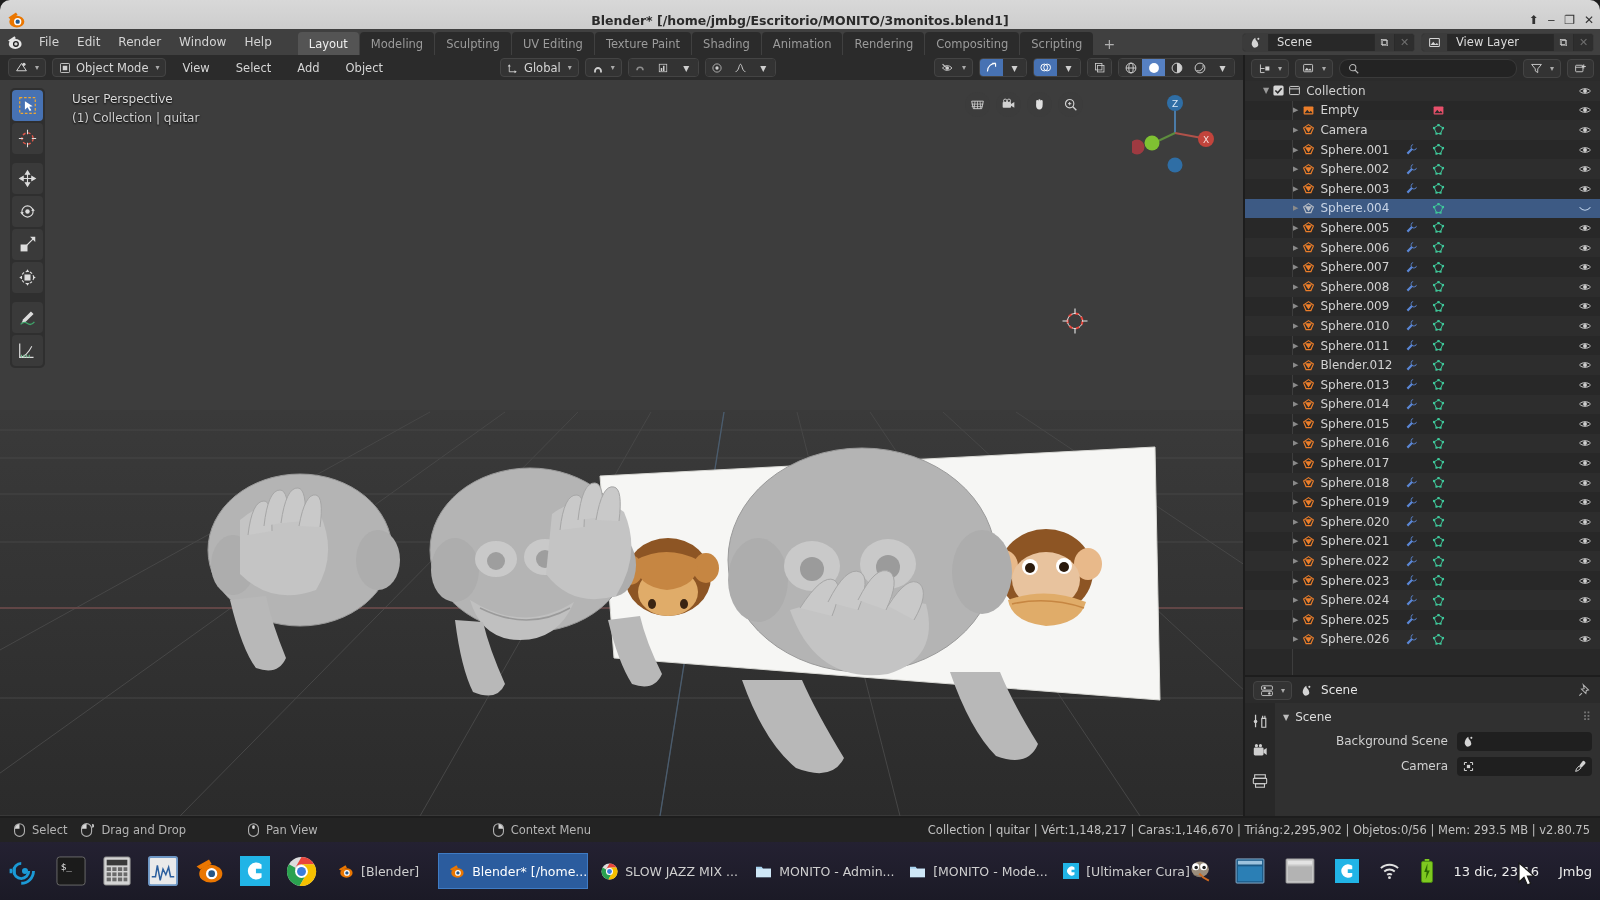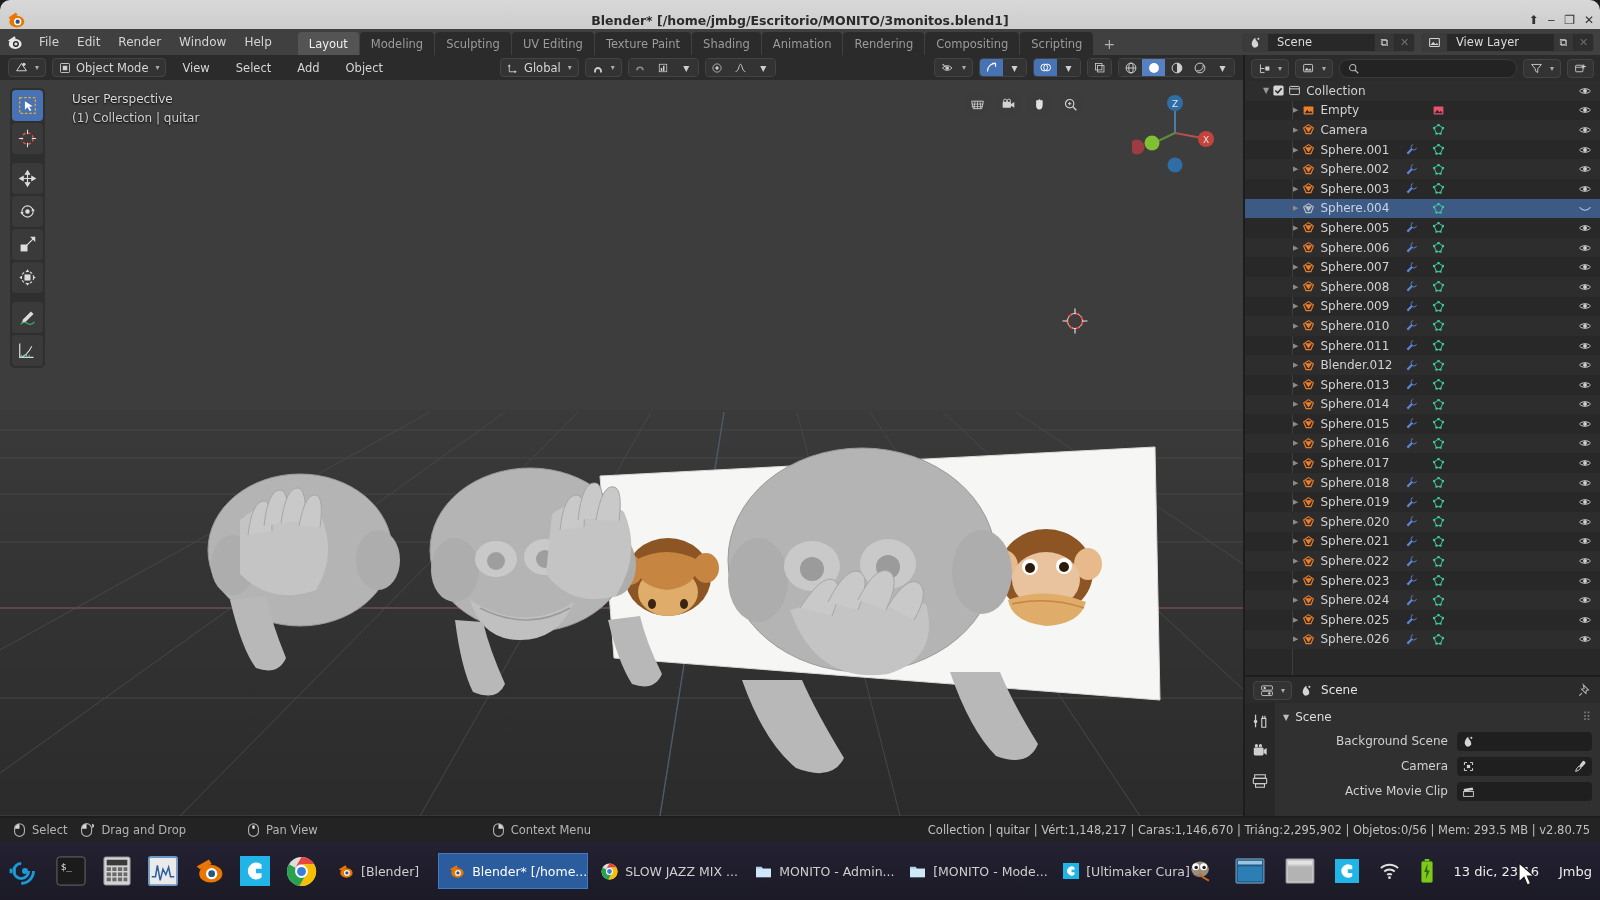--- a/index.html
+++ b/index.html
@@ -1656,31 +1656,20 @@
               </svg>
           </span>
           <span>
             <svg width="13" height="13" viewBox="0 0 16 16">
                 <path d="M10 2 a2.3 2.3 0 0 1 3.5 3 L9 9.5 L6.5 7z" fill="#d2d2d2"></path>
                 <path d="M6 7.5 L3 11 L2 14 L5 13 L8.5 10z" fill="none" stroke="#d2d2d2" stroke-width="1.2"></path>
               </svg>
           </span>
         </div>
       </div>
-      <div class="pr-row">
-        <div class="pr-lab">Active Movie Clip</div>
-        <div class="pr-field">
-          <span>
-            <svg width="13" height="13" viewBox="0 0 16 16">
-                <path d="M2 5 L13 3 L14 6 L3 8z" fill="#d2d2d2"></path>
-                <rect x="2" y="8" width="12" height="6" fill="none" stroke="#d2d2d2" stroke-width="1.1"></rect>
-              </svg>
-          </span>
-        </div>
-      </div>
     </div>
   </div>
 
   <div class="statusbar">
     <div class="sb-item">
       <span>
         <svg width="11" height="14" viewBox="0 0 12 15">
             <rect x="0.6" y="0.6" width="10.8" height="13.8" rx="5.4" fill="none" stroke="#b0b0b0" stroke-width="1.2"></rect>
             <path d="M1 6.2 L6 6.2 L6 1 a5 5 0 0 0 -5 5z" fill="#d6d6d6"></path>
           </svg>

